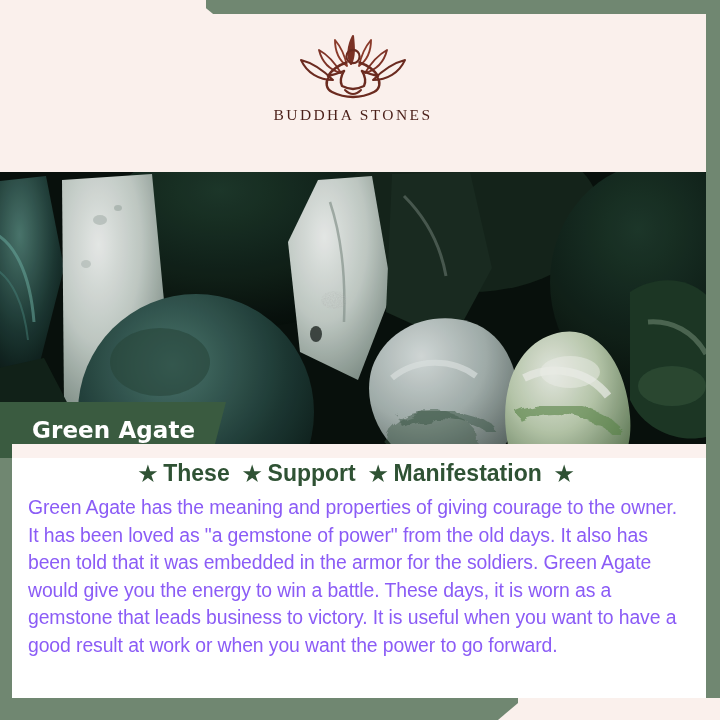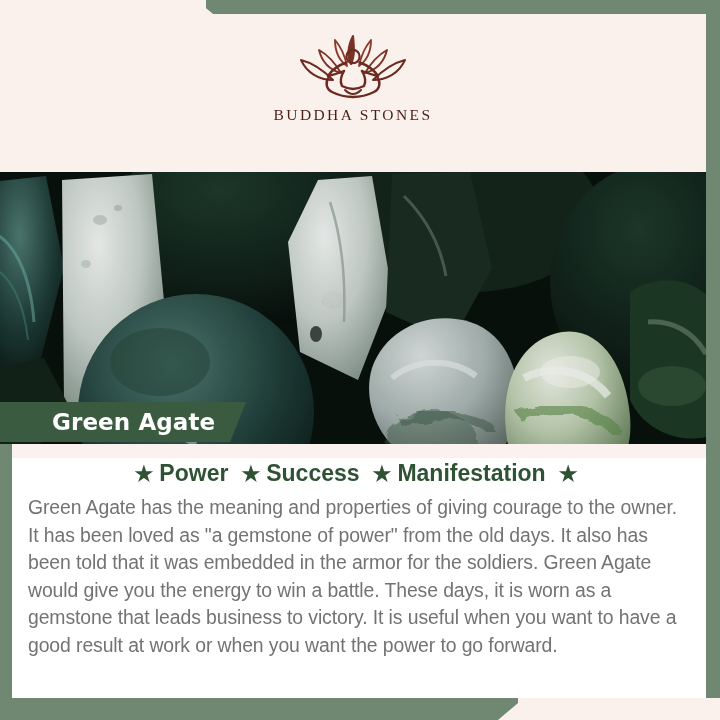--- a/index.html
+++ b/index.html
@@ -34,42 +34,42 @@
      font-family:"Liberation Sans Narrow","Liberation Sans",sans-serif;
      font-weight:700;font-size:31px;color:#2F5234;letter-spacing:.2px;
      transform:scaleX(.95);transform-origin:center;white-space:nowrap;}
 
   
   .photo{position:absolute;left:0;top:172px;width:706px;height:272px;overflow:hidden;
      background:#0b1410;}
   .photo svg{display:block;width:100%;height:100%;}
 
   
-  .agate-banner{position:absolute;left:0;top:402px;width:226px;height:40px;
+  .agate-banner{position:absolute;left:0;top:402px;width:226px;height:56px;
      background:#3A5B40;
      clip-path:polygon(0 0,100% 0,93.5% 100%,0 100%);
-     display:flex;align-items:center;padding-left:20px;}
+     display:flex;align-items:center;}
   .agate-banner .lbl{margin-left:32px;color:#FFFFFF;font-weight:700;font-size:23px;
      letter-spacing:.1px;font-family:"DejaVu Sans",sans-serif;}
 
   
   .card{position:absolute;left:12px;top:444px;width:694px;height:254px;background:#FFFFFF;}
   .card-top-tint{position:absolute;left:0;top:0;width:100%;height:14px;background:#FBF1EE;}
 
   .benefits{position:absolute;left:0;right:0;top:16px;display:flex;justify-content:center;
      align-items:center;gap:0;}
   .benefit{display:flex;align-items:center;
      font-family:"Liberation Sans Narrow","Liberation Sans",sans-serif;
      font-weight:700;font-size:23px;color:#2F5234;white-space:nowrap;}
   .benefit + .benefit{margin-left:13px;}
   .benefit .star{font-size:21px;line-height:1;margin-right:6px;color:#2F5234;}
 
   .body-text{position:absolute;left:16px;right:24px;top:50px;
      font-family:"Liberation Sans Narrow","Liberation Sans",sans-serif;
-     font-size:19.4px;line-height:27.5px;color:#737373;
+     font-size:19.4px;line-height:27.5px;color:#8b5cf6;
      letter-spacing:-.1px;text-align:left;}
 </style>
 </head>
 <body>
 
 <div class="poster">
 
   <div class="frame-green"></div>
   <div class="notch-tl"></div>
   <div class="notch-tl-diag"></div>
@@ -207,25 +207,25 @@
   <div class="agate-banner">
     <span class="lbl">Green Agate</span>
   </div>
 
   <div class="card">
     <div class="card-top-tint"></div>
 
     <div class="benefits">
       <span class="benefit">
         <span class="star">★</span>
-        <span>Power</span>
-      </span>
-      <span class="benefit">
-        <span class="star">★</span>
-        <span>Success</span>
+        <span>These</span>
+      </span>
+      <span class="benefit">
+        <span class="star">★</span>
+        <span>Support</span>
       </span>
       <span class="benefit">
         <span class="star">★</span>
         <span>Manifestation</span>
       </span>
       <span class="benefit">
         <span class="star">★</span>
       </span>
     </div>
 

